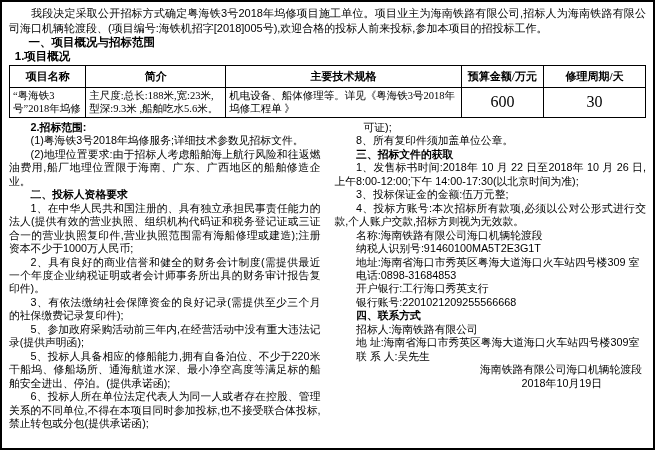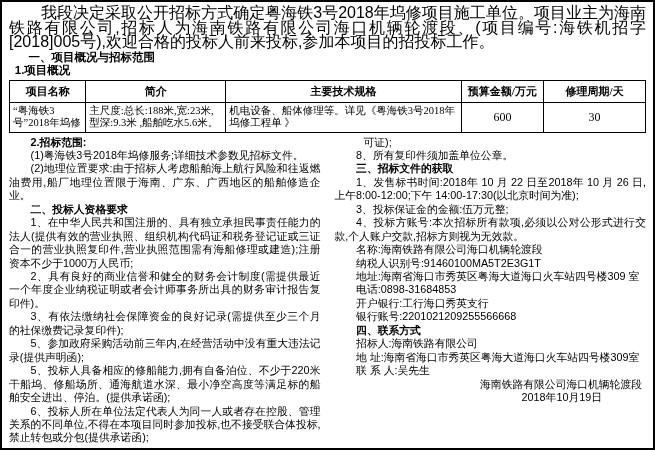--- a/index.html
+++ b/index.html
@@ -17,21 +17,21 @@
   .doc-title{
     margin:0 0 2px 0;
     text-align:center;
     font-size:26px;
     line-height:29px;
     font-weight:800;
     letter-spacing:7px;
   }
   .intro{
     margin:1px 0 1px 0;
-    font-size:16px;
+    font-size:11px;
     line-height:14.5px;
     text-indent:2em;
     text-align:justify;
   }
   .h-sec{
     margin:0;
     font-size:11.5px;
     line-height:13.5px;
     font-weight:bold;
   }
@@ -53,21 +53,21 @@
     font-weight:bold;
     text-align:center;
     padding:3px 1px;
   }
   table.spec td{
     font-size:10.5px;
     line-height:12.5px;
     padding:2px 3px;
     text-align:left;
   }
-  table.spec td.c{text-align:center;font-size:12px;margin-left:47px;}
+  table.spec td.c{text-align:center;font-size:16px;margin-left:47px;}
   .columns{
     display:flex;
     gap:14px;
     margin-top:2px;
   }
   .col{
     width:50%;
     font-size:10.8px;
     line-height:13.45px;
     text-align:justify;

